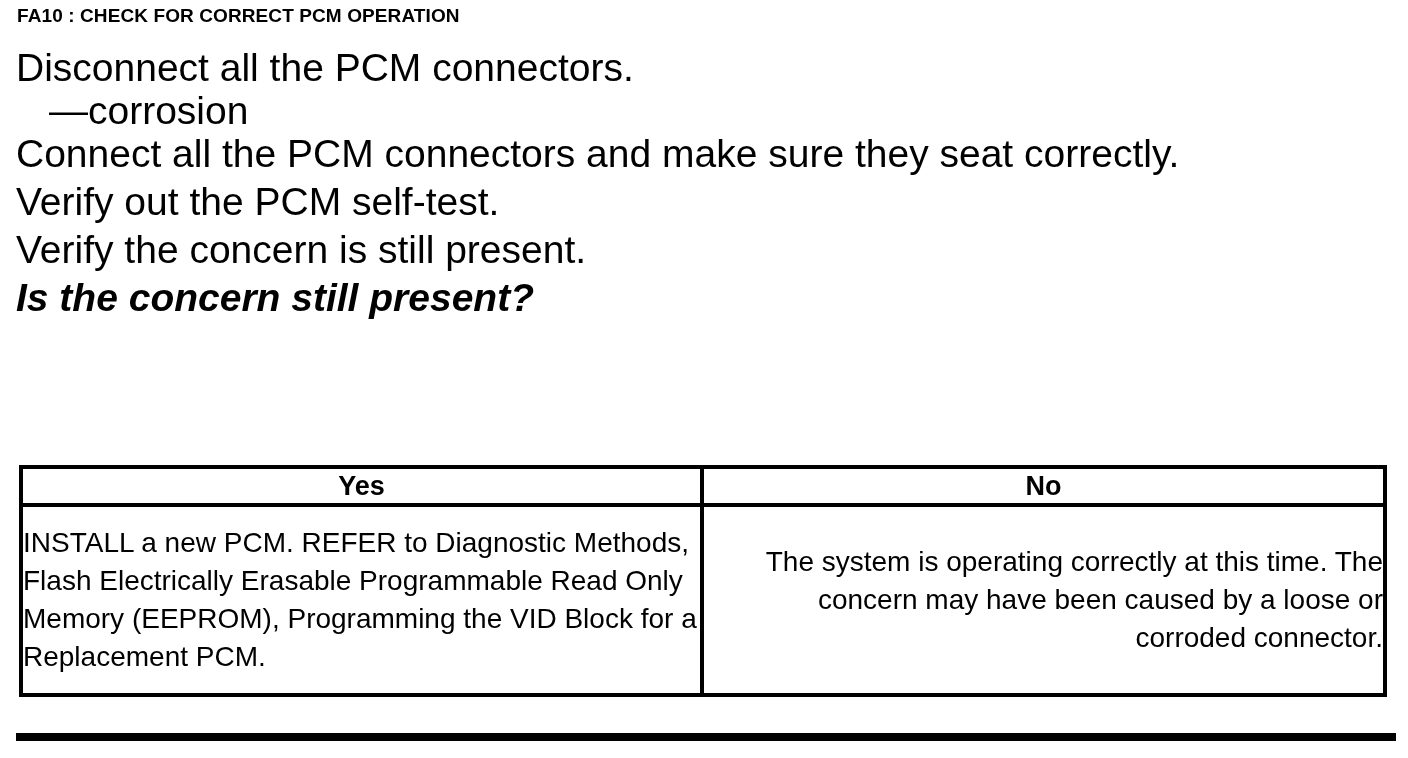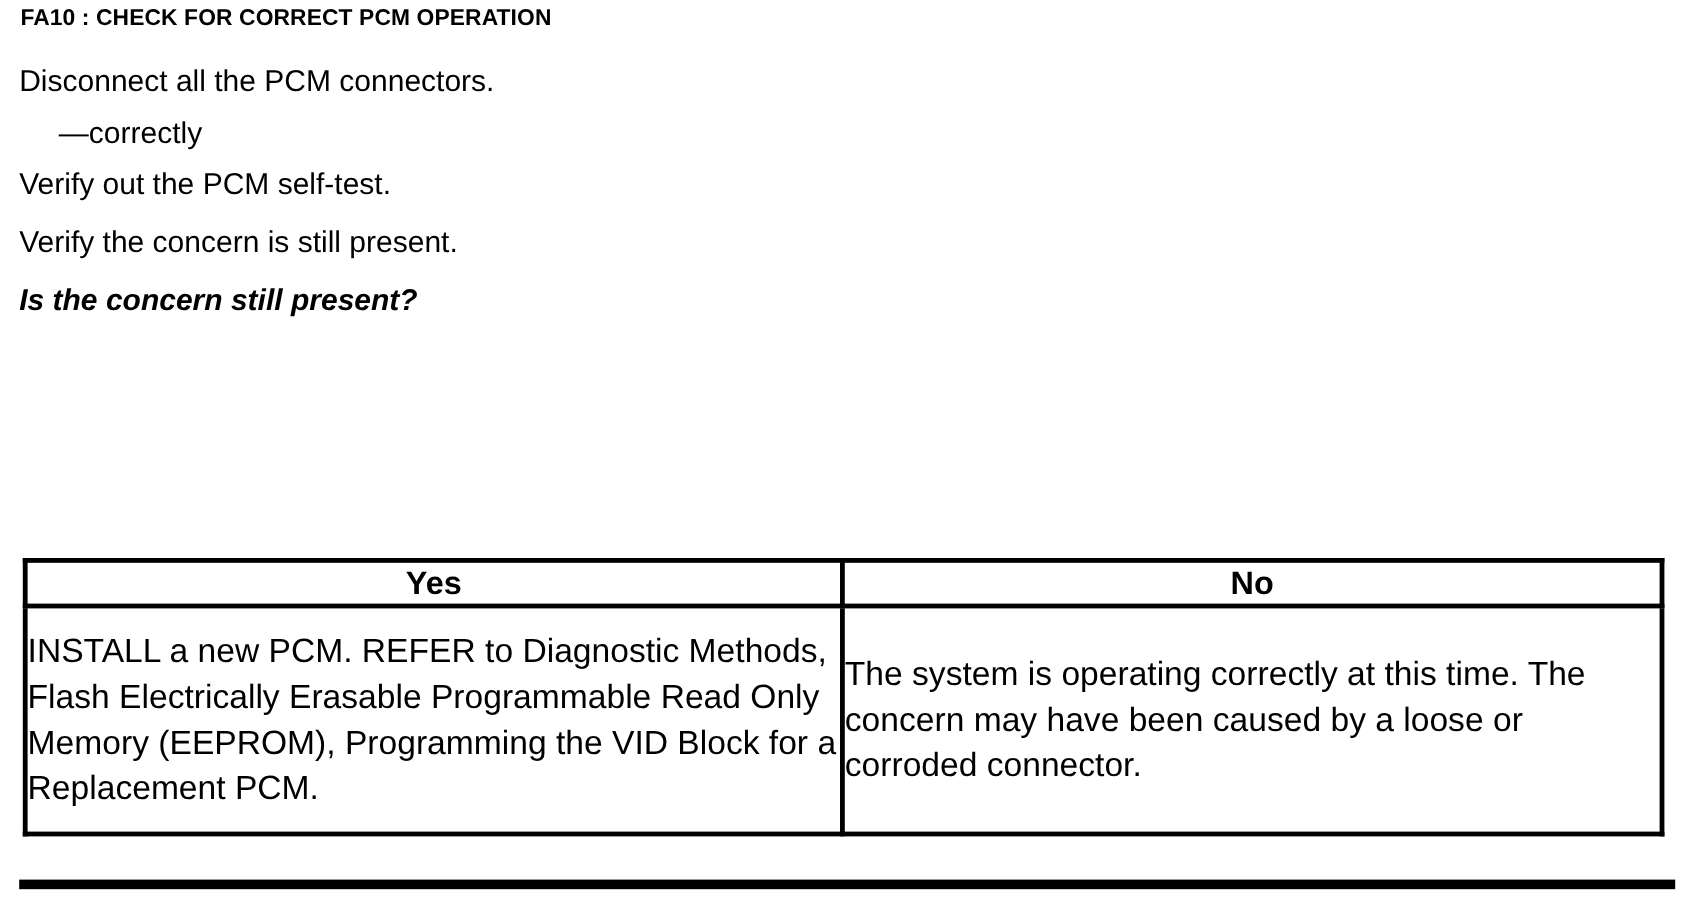--- a/index.html
+++ b/index.html
@@ -35,21 +35,21 @@
   }
 
   
   .steps {
     position: absolute;
     left: 5px;
     top: 44px;
     width: 1340px;
   }
   .step-line {
-    font-size: 25px;
+    font-size: 39px;
     font-weight: normal;
     line-height: 48px;
     white-space: nowrap;
   }
   .step-line.bold {
     font-weight: bold;
     font-style: italic;
   }
   .step-line.indent {
     padding-left: 33px;
@@ -88,21 +88,21 @@
   .cell-body {
     height: 186px;
     font-size: 28px;
     line-height: 38px;
   }
   .cell-yes-text {
     text-align: left;
     padding: 0 2px;
   }
   .cell-no-text {
-    text-align: left;
+    text-align: right;
     padding: 0 6px 0 5px;
   }
 
   
   .bottom-rule {
     position: absolute;
     left: 5px;
     top: 733px;
     width: 1380px;
     height: 8px;
@@ -111,21 +111,22 @@
 </style>
 </head>
 <body>
 
 <div class="page">
 
   <div class="test-title">FA10 : CHECK FOR CORRECT PCM OPERATION</div>
 
   <div class="steps">
     <div class="step-line">Disconnect all the PCM connectors.</div>
-    <div class="step-line indent">—correctly</div>
+    <div class="step-line indent">—corrosion</div>
+    <div class="step-line">Connect all the PCM connectors and make sure they seat correctly.</div>
     <div class="step-line">Verify out the PCM self-test.</div>
     <div class="step-line">Verify the concern is still present.</div>
     <div class="step-line bold">Is the concern still present?</div>
   </div>
 
   <table class="decision-table">
     <colgroup>
       <col class="col-yes">
       <col class="col-no">
     </colgroup>

